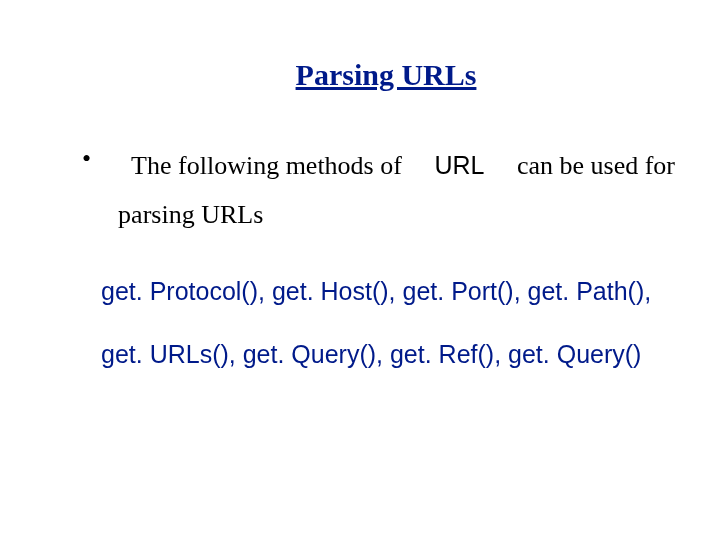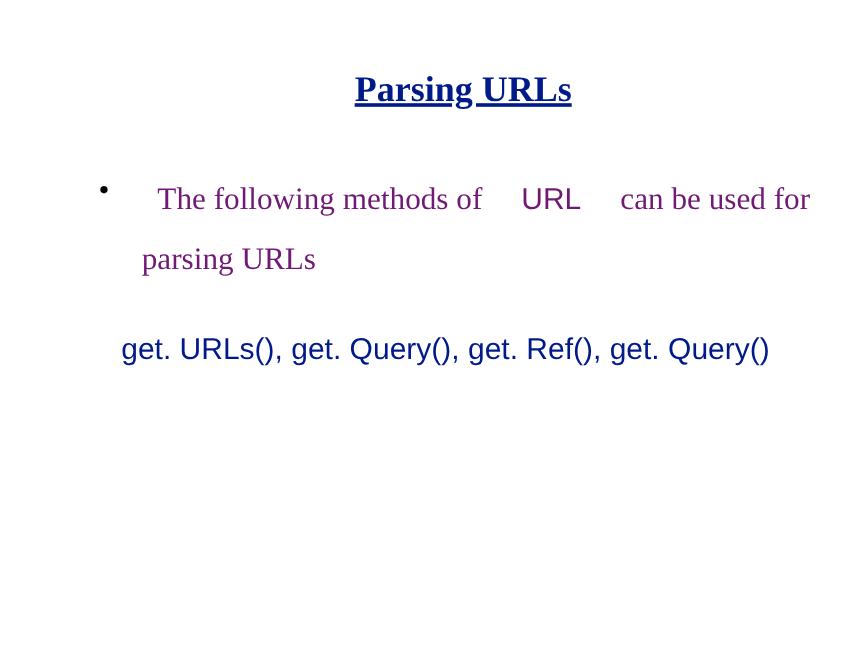--- a/index.html
+++ b/index.html
@@ -26,21 +26,21 @@
       margin-bottom: 4px;
     }
     .bullet {
       font-size: 26px;
       color: #000;
       margin-right: 14px;
       line-height: 1.4;
     }
     .bullet-text {
       font-size: 26px;
-      color: #701a75;
+      color: #000000;
       line-height: 1.9;
       flex: 1;
     }
     .class-name {
       font-family: Arial, Helvetica, sans-serif;
       font-size: 25px;
     }
     .methods {
       font-family: Arial, Helvetica, sans-serif;
       font-size: 25px;
@@ -56,14 +56,15 @@
 <div class="title">Parsing URLs</div>
 
 <div class="bullet-row">
   <span class="bullet">•</span>
   <span class="bullet-text">
     <span>The following methods of </span><span class="class-name">URL</span><span> can be used for parsing URLs</span>
   </span>
 </div>
 
 <div class="methods">
+  <div>get. Protocol(), get. Host(), get. Port(), get. Path(),</div>
   <div>get. URLs(), get. Query(), get. Ref(), get. Query()</div>
 </div>
 
 </body></html>

